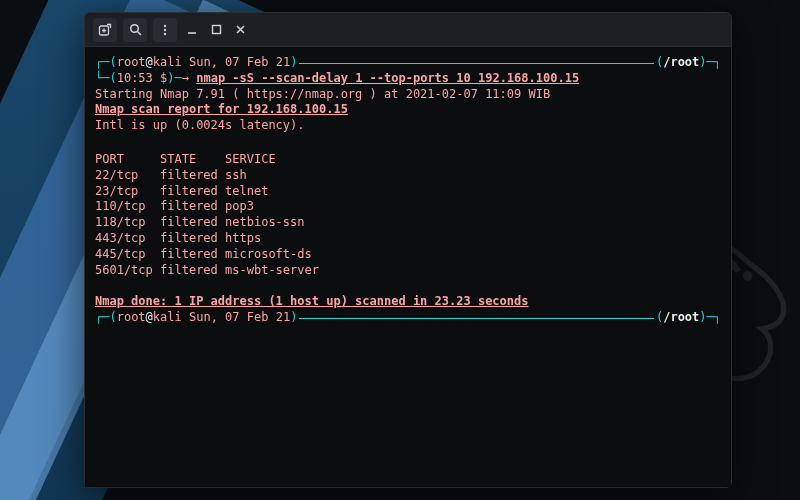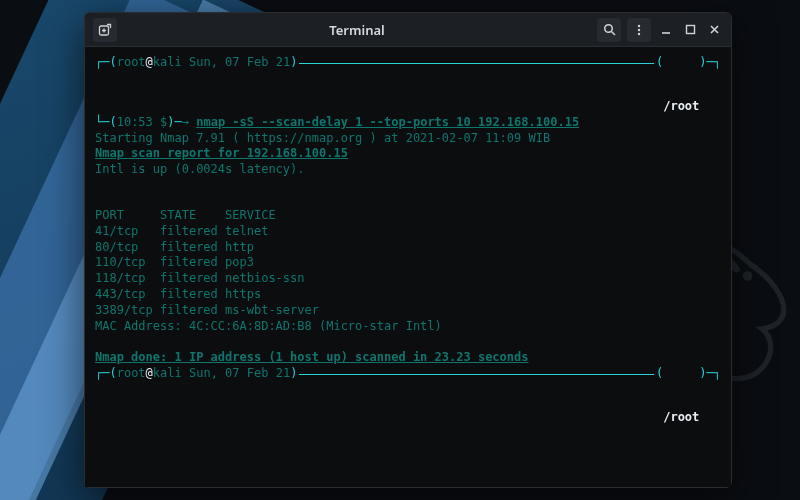--- a/index.html
+++ b/index.html
@@ -80,32 +80,32 @@
   .term-body {
     flex: 1; padding: 8px 10px 8px 10px;
     background: #0b0d0f;
     color: #2ad4db;
     font-size: 12px;
     line-height: 1.32;
     overflow: hidden;
   }
   .line { white-space: pre; }
   .white { color: #e8eef2; }
-  .cyan { color: #0f766e; }
+  .cyan { color: #fca5a5; }
   .bold { font-weight: 700; text-decoration: underline; }
   .prompt-frame { color: #2ad4db; }
-  .cwd { color: #e8eef2; font-weight: 700; margin-top: 44px; }
+  .cwd { color: #e8eef2; font-weight: 700; }
 
   
   .ruleline { display:flex; }
   .rulefill {
     flex:1; border-bottom:1px solid #2ad4db; height:9px; margin:0 2px;
   }
 
-  .tbl { margin-top: 14px; }
+  .tbl { margin-top: 2px; }
   .row { white-space: pre; }
 
 </style>
 </head>
 <body>
 
 <div class="bg-accent">
   <div class="bg-diag1"></div>
   <div class="bg-diag2"></div>
   <div class="bg-diag3"></div>
@@ -120,21 +120,20 @@
   <div class="titlebar">
     <div class="left-controls">
       <span class="tb-btn">
         <svg width="14" height="14" viewBox="0 0 14 14">
           <rect x="1.5" y="3" width="9" height="9" rx="1.5" fill="none" stroke="#cfd3d7" stroke-width="1.3"></rect>
           <path d="M9 1.5 h3.5 v3.5" fill="none" stroke="#cfd3d7" stroke-width="1.3"></path>
           <path d="M6 5.5 v4 M4 7.5 h4" stroke="#cfd3d7" stroke-width="1.3"></path>
         </svg>
       </span>
     </div>
-    <div class="title">Terminal</div>
     <div class="right-controls">
       <span class="tb-btn">
         <svg width="13" height="13" viewBox="0 0 13 13">
           <circle cx="5.5" cy="5.5" r="3.8" fill="none" stroke="#cfd3d7" stroke-width="1.5"></circle>
           <line x1="8.5" y1="8.5" x2="12" y2="12" stroke="#cfd3d7" stroke-width="1.5"></line>
         </svg>
       </span>
       <span class="tb-btn">
         <svg width="12" height="12" viewBox="0 0 12 12">
           <circle cx="6" cy="2" r="1.2" fill="#cfd3d7"></circle>
@@ -178,29 +177,29 @@
 
     <div class="line"><span class="prompt-frame">└─(</span><span class="cyan">10:53</span><span class="cyan"> </span><span class="cyan">$</span><span class="prompt-frame">)─</span><span class="cyan">→</span><span> </span><span class="cyan bold">nmap -sS --scan-delay 1 --top-ports 10 192.168.100.15</span></div>
 
     <div class="line cyan">Starting Nmap 7.91 ( https://nmap.org ) at 2021-02-07 11:09 WIB</div>
     <div class="line cyan bold">Nmap scan report for 192.168.100.15</div>
     <div class="line cyan">Intl is up (0.0024s latency).</div>
     <div class="line">&nbsp;</div>
 
     <div class="tbl" id="port-table">
         <div class="row cyan">PORT     STATE    SERVICE</div>
-        <div class="row cyan">41/tcp   filtered telnet</div>
-        <div class="row cyan">80/tcp   filtered http</div>
+        <div class="row cyan">22/tcp   filtered ssh</div>
+        <div class="row cyan">23/tcp   filtered telnet</div>
         <div class="row cyan">110/tcp  filtered pop3</div>
         <div class="row cyan">118/tcp  filtered netbios-ssn</div>
         <div class="row cyan">443/tcp  filtered https</div>
-        <div class="row cyan">3389/tcp filtered ms-wbt-server</div>
+        <div class="row cyan">445/tcp  filtered microsoft-ds</div>
+        <div class="row cyan">5601/tcp filtered ms-wbt-server</div>
       </div>
 
-    <div class="line cyan">MAC Address: 4C:CC:6A:8D:AD:B8 (Micro-star Intl)</div>
     <div class="line">&nbsp;</div>
     <div class="line cyan bold">Nmap done: 1 IP address (1 host up) scanned in 23.23 seconds</div>
 
     <div class="ruleline">
       <span class="prompt-frame">┌─(</span>
         <span class="cyan">root</span>
         <span class="white">@</span>
         <span class="cyan">kali</span>
         <span class="cyan">&nbsp;</span>
         <span class="cyan">Sun, 07 Feb 21</span>

